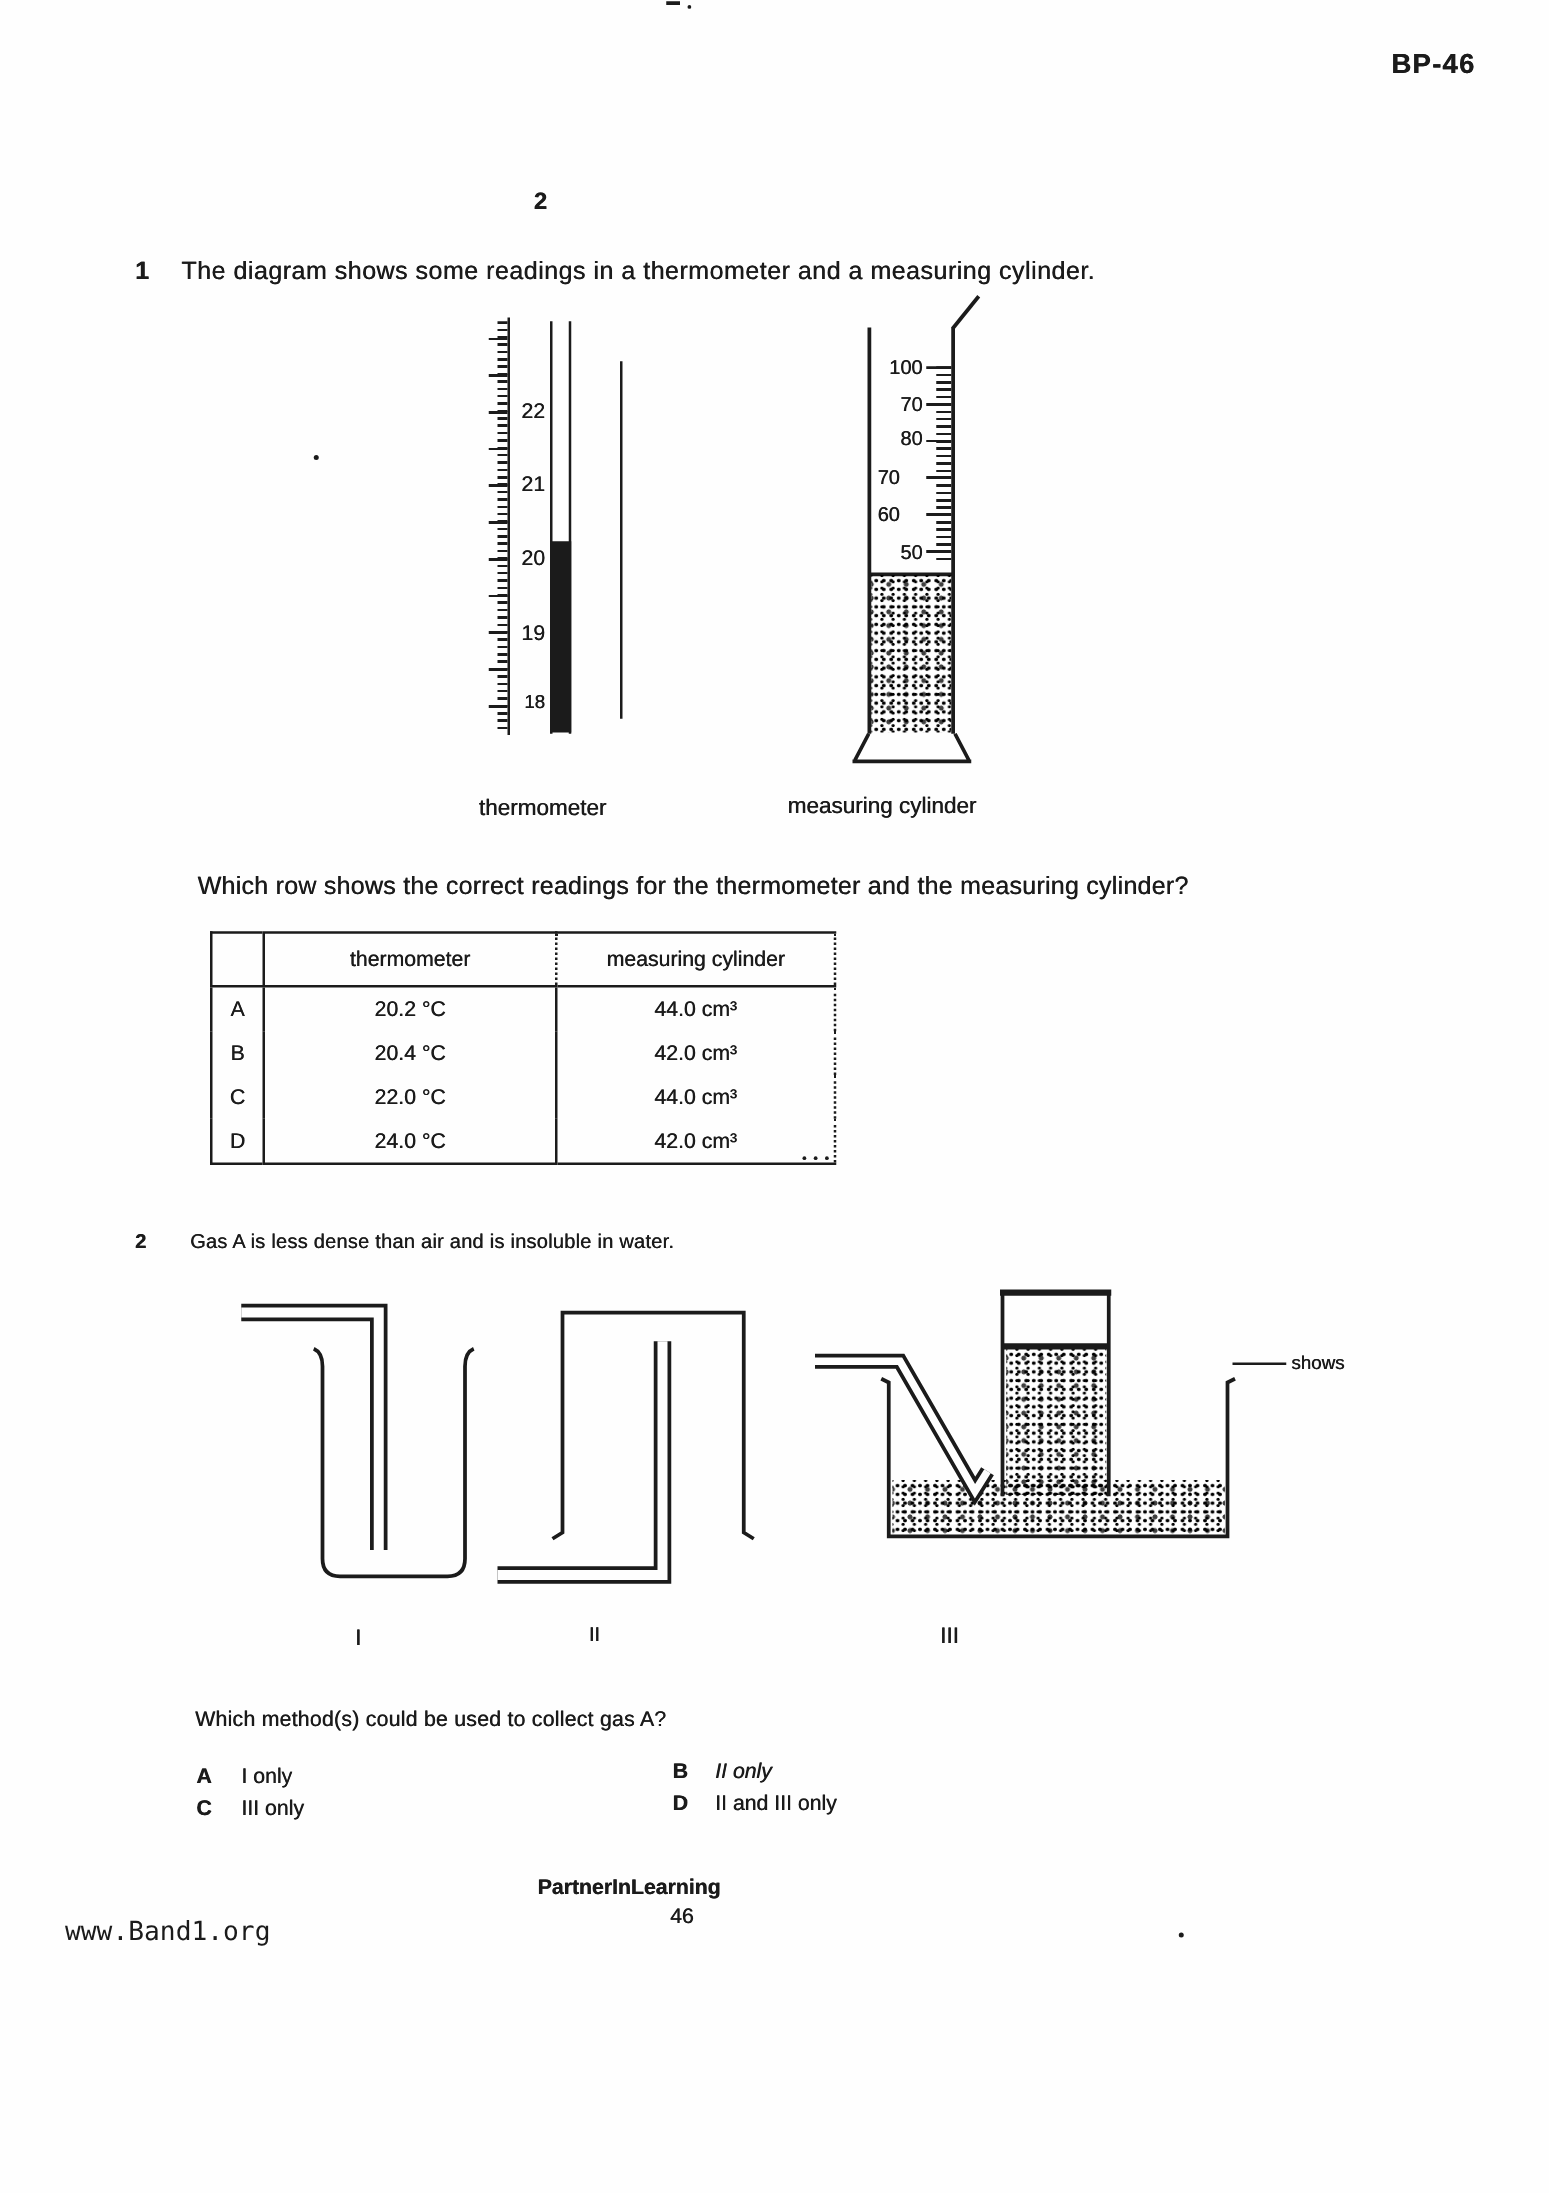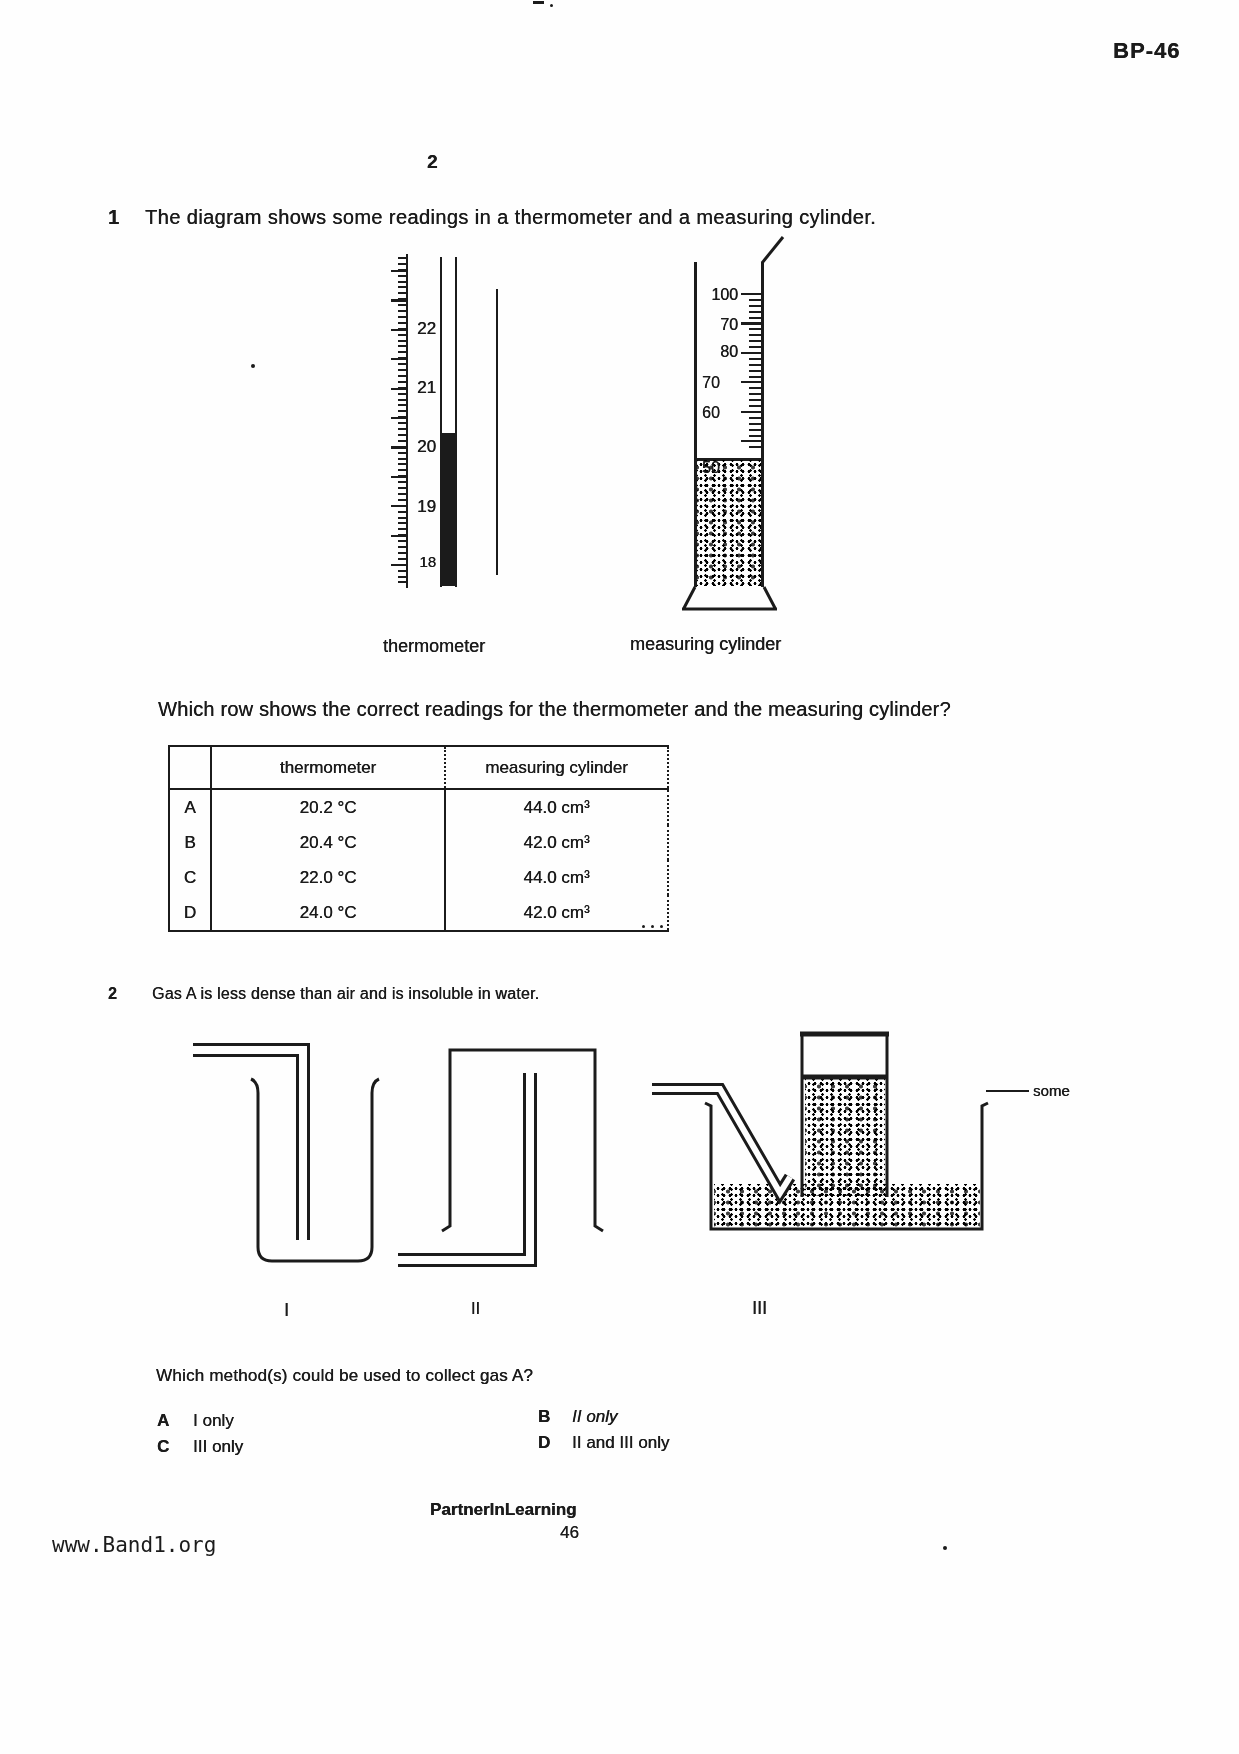--- a/index.html
+++ b/index.html
@@ -71,21 +71,21 @@
     <path d="M 82,38 L 103,12" stroke="#1b1b1b" stroke-width="3" fill="none"></path>
     <path d="M 15,362 L 4,383 M 84,362 L 95,383 M 2,384 L 97,384" stroke="#1b1b1b" stroke-width="3" fill="none"></path>
   </svg>
   <div class="ticks-s" style="left:749px;top:293px;width:12px;height:155px;"></div>
   <div class="ticks-l" style="left:741px;top:293px;width:20px;height:152px;"></div>
   <div class="t" style="left:702px;top:286px;width:36px;text-align:right;font-size:16px;">100</div>
   <div class="t" style="left:702px;top:316px;width:36px;text-align:right;font-size:16px;">70</div>
   <div class="t" style="left:702px;top:343px;width:36px;text-align:right;font-size:16px;">80</div>
   <div class="t" style="left:702px;top:374px;width:36px;font-size:16px;">70</div>
   <div class="t" style="left:702px;top:404px;width:36px;text-align:left;font-size:16px;">60</div>
-  <div class="t" style="left:702px;top:434px;width:36px;font-size:16px;margin-top:25px;">50</div>
+  <div class="t" style="left:702px;top:434px;width:36px;text-align:right;font-size:16px;">50</div>
 
   <div class="t" style="left:383px;top:636px;font-size:18px;">thermometer</div>
   <div class="t" style="left:630px;top:634px;font-size:18px;">measuring cylinder</div>
 
   <div class="t" style="left:158px;top:698px;font-size:20px;letter-spacing:0.2px;">Which row shows the correct readings for the thermometer and the measuring cylinder?</div>
 
   <table class="ans-table">
     <tbody>
         <tr class="hrow">
       <th class="c0"></th>
@@ -136,33 +136,33 @@
 
     <path d="M 525,78 L 531,81 V 204 H 802 V 81 L 808,78" stroke="#1b1b1b" stroke-width="3" fill="none"></path>
 
     <path d="M 622,8 V 172 M 707,8 V 172" stroke="#1b1b1b" stroke-width="3" fill="none"></path>
     <path d="M 620,9 H 709" stroke="#1b1b1b" stroke-width="5" fill="none"></path>
     <path d="M 622,52 H 707" stroke="#1b1b1b" stroke-width="5" fill="none"></path>
 
     <path d="M 806,66 H 849" stroke="#1b1b1b" stroke-width="2" fill="none"></path>
   </svg>
 
-  <div class="t" style="left:1033px;top:1082px;font-size:15px;">some</div>
+  <div class="t" style="left:1033px;top:1082px;font-size:15px;">shows</div>
 
   <div class="t" style="left:284px;top:1300px;font-size:18px;">I</div>
   <div class="t" style="left:471px;top:1300px;font-size:16px;">II</div>
   <div class="t" style="left:752px;top:1298px;font-size:18px;">III</div>
 
   <div class="t" style="left:156px;top:1366px;font-size:17px;letter-spacing:0.2px;">Which method(s) could be used to collect gas A?</div>
   <div class="t b" style="left:157px;top:1411px;font-size:17px;">A</div>
   <div class="t" style="left:193px;top:1411px;font-size:17px;">I only</div>
   <div class="t b" style="left:538px;top:1407px;font-size:17px;">B</div>
   <div class="t" style="left:572px;top:1407px;font-size:17px;font-style:italic;">II only</div>
   <div class="t b" style="left:157px;top:1437px;font-size:17px;">C</div>
   <div class="t" style="left:193px;top:1437px;font-size:17px;">III only</div>
   <div class="t b" style="left:538px;top:1433px;font-size:17px;">D</div>
   <div class="t" style="left:572px;top:1433px;font-size:17px;">II and III only</div>
 
   <div class="t b" style="left:430px;top:1500px;font-size:17px;">PartnerInLearning</div>
-  <div class="t" style="left:560px;top:1523px;font-size:17px;">46</div>
+  <div class="t" style="left:536px;top:1523px;font-size:17px;">46</div>
   <div class="t" style="left:52px;top:1533px;font-size:21px;font-family:'DejaVu Sans Mono','Liberation Mono',monospace;text-shadow:none;">www.Band1.org</div>
 
 </div>
 
 </body></html>

